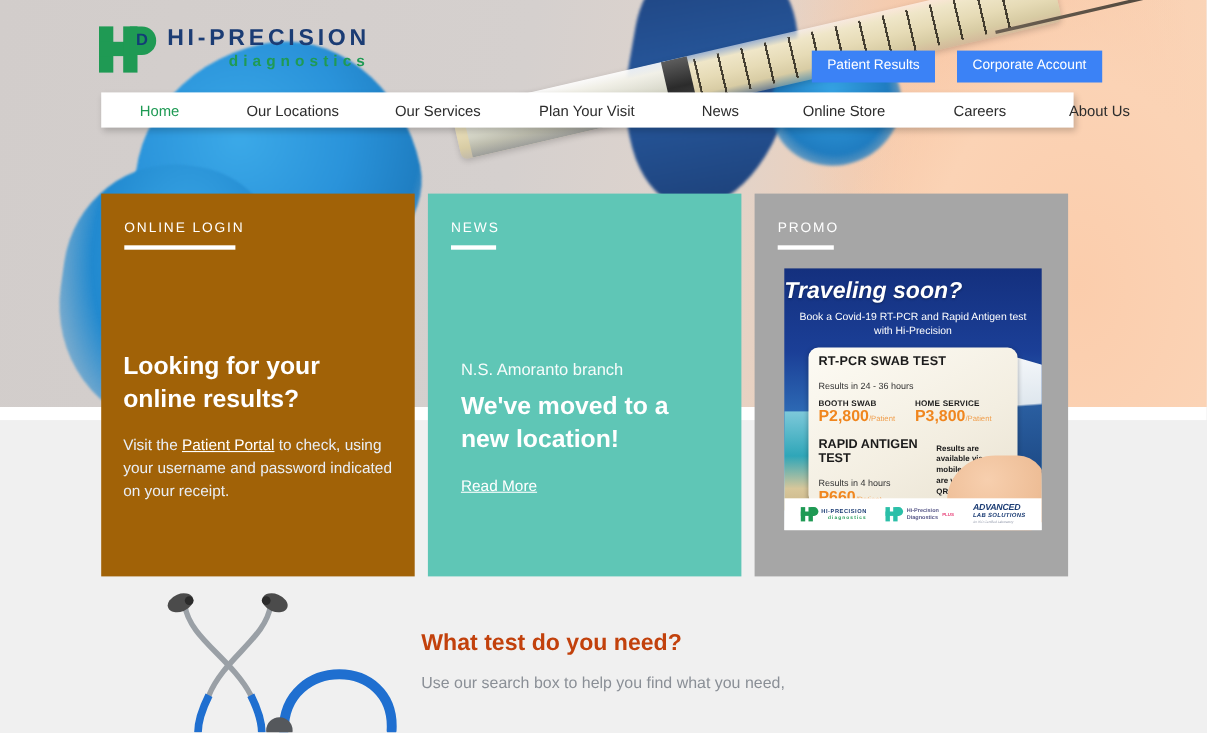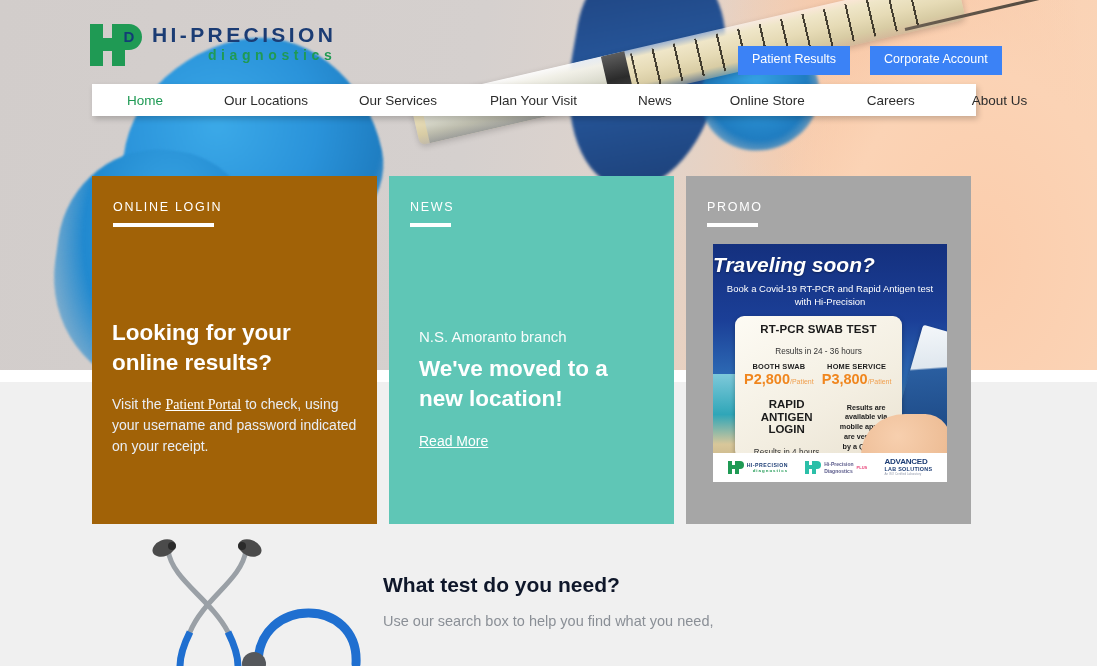--- a/index.html
+++ b/index.html
@@ -141,21 +141,21 @@
   .panel.promo .panel-rule { width: 51px; }
 
   .login-head {
     position: absolute; left: 20px; top: 142px; width: 248px;
     color: #ffffff; font-size: 22.5px; font-weight: bold; line-height: 1.32;
   }
   .login-body {
     position: absolute; left: 20px; top: 218px; width: 250px;
     color: #e9eef5; font-size: 14px; line-height: 1.5;
   }
-  .login-body a { color: #ffffff; text-decoration: underline; cursor: pointer; font-family: Liberation Serif, serif; }
+  .login-body a { color: #ffffff; text-decoration: underline; cursor: pointer; }
 
   .news-kicker {
     position: absolute; left: 30px; top: 152px;
     color: #ffffff; font-size: 15px; opacity: .95;
   }
   .news-head {
     position: absolute; left: 30px; top: 178px; width: 220px;
     color: #ffffff; font-size: 22.5px; font-weight: bold; line-height: 1.32;
   }
   .news-more {
@@ -176,28 +176,28 @@
   .poster-title {
     position: absolute; left: 0; right: 0; top: 9px;
     color: #ffffff; font-size: 21px; font-style: italic; font-weight: bold;
     text-align: left; text-shadow: 0 1px 2px rgba(0,0,0,.35);
   }
   .poster-sub {
     position: absolute; left: 12px; right: 12px; top: 38px;
     color: #ffffff; font-size: 9.5px; text-align: center; line-height: 1.42;
   }
   .poster-card {
-    position: absolute; left: 22px; top: 72px; width: 167px; height: 143px;
+    position: absolute; left: 22px; top: 72px; width: 190px; height: 143px;
     background: linear-gradient(150deg, #fdfbf4 0%, #f3eee1 60%, #e9e2d1 100%);
     border-radius: 9px; box-shadow: 0 2px 5px rgba(0,0,0,.3);
-    padding: 7px 9px; overflow: hidden; text-align: center;
+    padding: 7px 9px; overflow: hidden;
   }
   .pc-h { color: #1b1b1b; font-size: 11.5px; font-weight: bold; letter-spacing: .2px; }
   .pc-s { color: #333333; font-size: 8.2px; margin-top: 12px; }
-  .pc-cols { display: flex; gap: 8px; margin-top: 6px; }
+  .pc-cols { display: flex; gap: 18px; margin-top: 6px; }
   .pc-lbl { color: #1b1b1b; font-size: 7.4px; font-weight: bold; letter-spacing: .2px; }
   .pc-price { color: #f0861e; font-size: 14.5px; font-weight: bold; line-height: 1.15; }
   .pc-price small { font-size: 7px; color: #f0a050; font-weight: normal; }
   .pc-h2 { color: #1b1b1b; font-size: 11.5px; font-weight: bold; line-height: 1.12; margin-top: 7px; }
   .pc-note { color: #1b1b1b; font-size: 7.2px; font-weight: bold; line-height: 1.35; width: 82px; }
   .pc-bottom { display: flex; gap: 10px; margin-top: 3px; }
   .poster-ticket {
     position: absolute; right: -14px; top: 86px; width: 52px; height: 96px;
     background: linear-gradient(160deg, #f4f7fa 0%, #dfe7ee 40%, #2a5ea0 42%, #1d4a86 100%);
     transform: rotate(16deg); border-radius: 3px;
@@ -217,30 +217,30 @@
   .pf-mark i { position: absolute; background: #1f9a54; }
   .pf-mark .a { left: 0; top: 0; width: 4px; height: 13px; }
   .pf-mark .b { left: 0; top: 4px; width: 10px; height: 4px; }
   .pf-mark .c { left: 7px; top: 0; width: 4px; height: 13px; }
   .pf-mark .d { left: 9px; top: 0; width: 7px; height: 8px; border-radius: 0 4px 4px 0; }
   .pf-mark.teal i { background: #2bbfa8; }
   .pf-t1 { color: #1b3c74; font-size: 5.2px; font-weight: bold; letter-spacing: .5px; line-height: 1.25; }
   .pf-t2 { color: #1f9a54; font-size: 4.4px; font-weight: bold; letter-spacing: 1px; text-align: right; }
   .pf-t1b { color: #5a5a8a; font-size: 5px; font-weight: bold; line-height: 1.25; }
   .pf-t2b { color: #e8447a; font-size: 4px; font-weight: bold; }
-  .pf-adv { line-height: 1.1; }
+  .pf-adv { line-height: 1.1; font-style: italic; }
   .pf-adv .l1 { color: #1b3c74; font-size: 8px; font-weight: bold; letter-spacing: -.2px; }
   .pf-adv .l2 { color: #1b3c74; font-size: 5.4px; font-weight: bold; letter-spacing: .3px; }
   .pf-adv .l3 { color: #9aa0b0; font-size: 3px; }
 
   
   .stetho { position: absolute; left: 150px; top: 536px; width: 220px; height: 130px; }
   .stetho svg { display: block; }
   .bottom-text { position: absolute; left: 383px; top: 573px; }
-  .bt-head { color: #0f172a; font-size: 21px; font-weight: bold; }
+  .bt-head { color: #c2410c; font-size: 21px; font-weight: bold; }
   .bt-body { color: #8a8f96; font-size: 14.5px; line-height: 1.55; margin-top: 13px; }
 </style>
 </head>
 <body>
 
 <div class="page">
 
   <div class="hero">
     <div class="hero-blob-glove"></div>
     <div class="hero-blob-glove2"></div>
@@ -322,21 +322,21 @@
               <div class="pc-lbl">BOOTH SWAB</div>
               <div class="pc-price"><span>P2,800</span><small>/Patient</small></div>
             </div>
             <div>
               <div class="pc-lbl">HOME SERVICE</div>
               <div class="pc-price"><span>P3,800</span><small>/Patient</small></div>
             </div>
           </div>
           <div class="pc-bottom">
             <div>
-              <div class="pc-h2">RAPID ANTIGEN LOGIN</div>
+              <div class="pc-h2">RAPID ANTIGEN TEST</div>
               <div class="pc-s">Results in 4 hours</div>
               <div class="pc-price"><span>P660</span><small>/Patient</small></div>
             </div>
             <div class="pc-note" style="margin-top:12px">Results are available via mobile app and are verifiable by a QR Code</div>
           </div>
         </div>
 
         <div class="poster-hand"></div>
 
         <div class="poster-footer">

